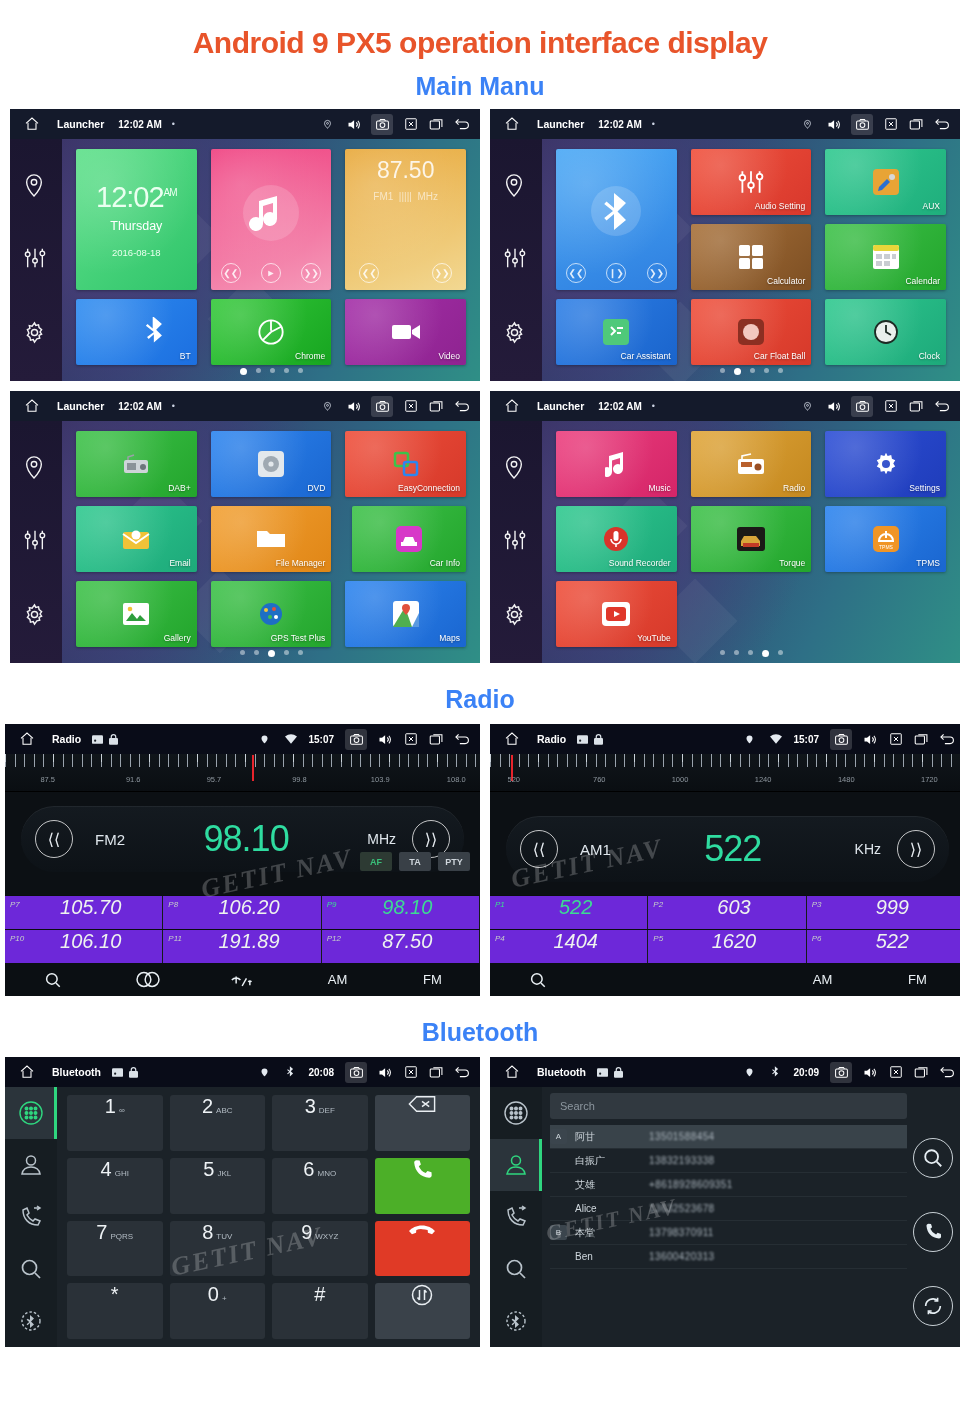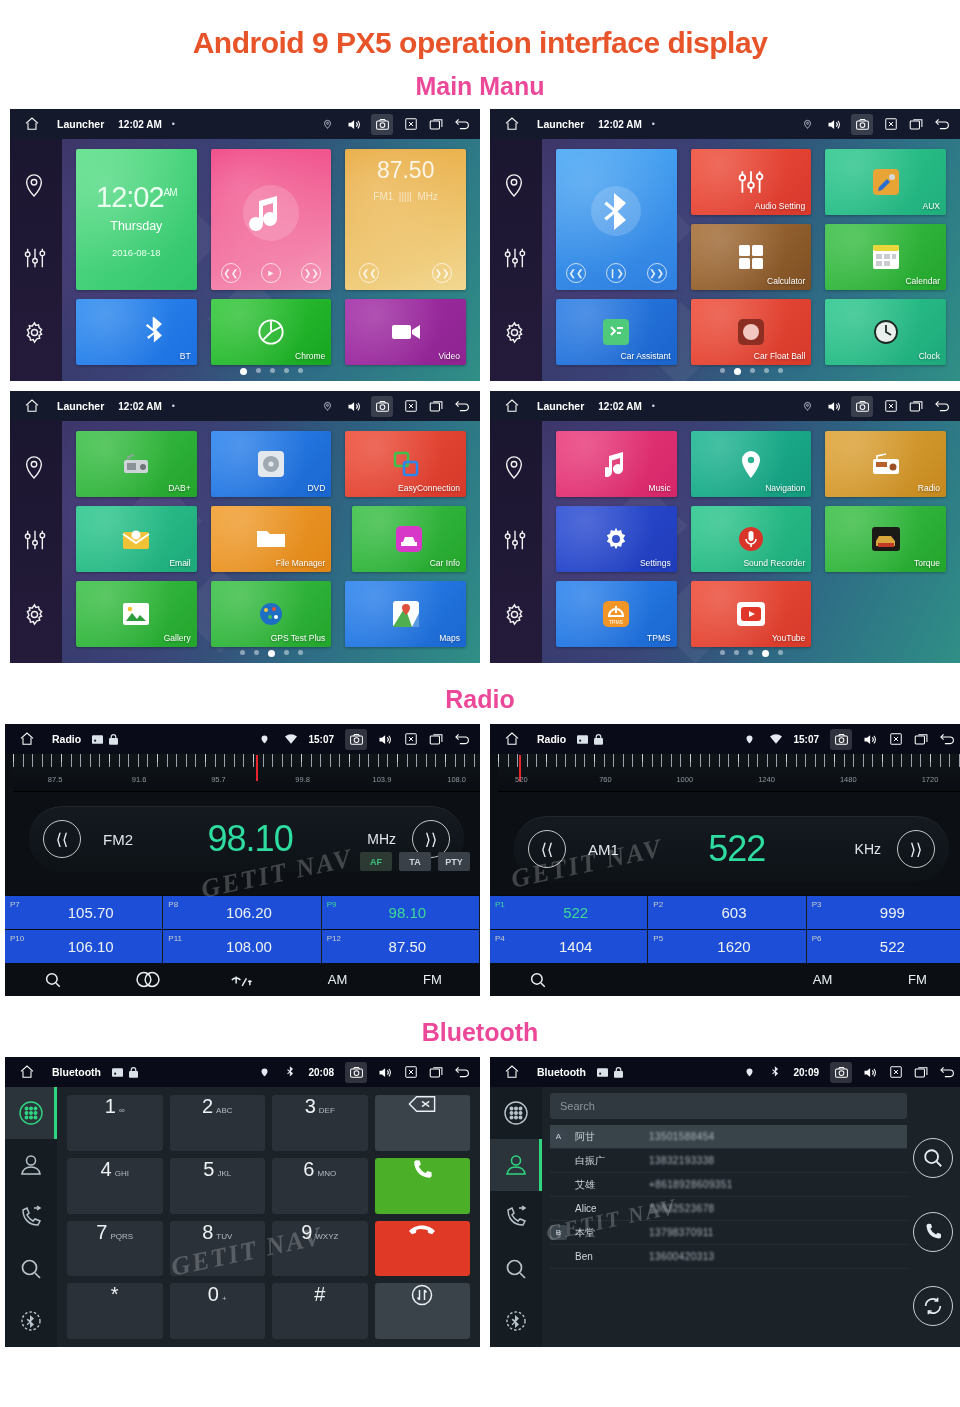--- a/index.html
+++ b/index.html
@@ -17,21 +17,21 @@
     font-weight:bold;
     color:#e8542a;
     letter-spacing:-0.5px;
     padding-top:26px;
   }
   .main-title .num{ font-weight:bold; }
   .section-title{
     text-align:center;
     font-size:25px;
     font-weight:bold;
-    color:#ec4899;
+    color:#3b82f6;
     margin-top:12px;
   }
 
   
   .screens-row{ display:flex; gap:10px; padding:0 10px; }
   .screen{
     position:relative;
     width:470px; height:272px;
     background:#11151f;
     overflow:hidden;
@@ -128,21 +128,21 @@
   .freq-sub{ position:absolute;top:42px;left:0;right:0;text-align:center;
     font-size:10px;color:rgba(255,255,255,.6);z-index:2;}
   .pager{
     position:absolute; bottom:6px; left:52px; right:0;
     display:flex; justify-content:center; gap:9px; z-index:4;
   }
   .pager i{ width:5px;height:5px;border-radius:50%;background:rgba(255,255,255,.45); display:block;}
   .pager i.on{ background:#fff; width:7px;height:7px;}
 
   
-  .radio-body{ position:absolute; top:30px;left:0;right:0;bottom:0; background:#0c1014;padding-left:8px;}
+  .radio-body{ position:absolute; top:30px;left:0;right:0;bottom:0; background:#0c1014;}
   .scale{
     position:relative; height:38px; width:100%;
     background:linear-gradient(180deg,#10151a,#0a0e12);
     border-bottom:1px solid #000;
   }
   .ticks{ position:absolute;top:0;left:0;right:0;height:13px;
     background-image:repeating-linear-gradient(to right,#9aa3ad 0 1px, transparent 1px 9.6px);
   }
   .ticks2{ position:absolute;top:0;left:0;right:0;height:8px;
     background-image:repeating-linear-gradient(to right,#cbd3da 0 1px, transparent 1px 48px);
@@ -177,26 +177,26 @@
     width:32px;height:19px;border-radius:2px;
     background:#394047; color:#cfd6dc;
     font-size:9px; font-weight:bold;
     display:flex;align-items:center;justify-content:center;
   }
   .rds .rb.af{ background:#2d3a33; color:#39c07a; }
 
   .presets{ position:absolute; left:0; right:0; bottom:33px; }
   .preset-row{ display:flex; border-top:1px solid #0a0d10;}
   .preset{
-    flex:1; height:33px; background:#1d4ed8;
+    flex:1; height:33px; background:#6d28d9;
     border-right:1px solid #151c19;
-    display:flex; align-items:center; position:relative;
+    display:flex; align-items:flex-start; position:relative;font-style:italic;
   }
   .preset .pn{ position:absolute;left:5px;top:4px;font-size:8px;color:#c6cfc9;}
-  .preset .pv{ flex:1; text-align:center; font-size:15px;color:#eef3ef; padding-left:14px;}
+  .preset .pv{ flex:1; text-align:center; font-size:20px;color:#eef3ef; padding-left:14px;}
   .preset.active .pn,.preset.active .pv{ color:#3ddb93; }
 
   .rbar{
     position:absolute;left:0;right:0;bottom:0;height:33px;
     background:#0b0f13; display:flex; align-items:center;
   }
   .rbar .rc{ flex:1; display:flex;align-items:center;justify-content:center; color:#eaf0f4; font-size:13px;}
 
   
   .bt-body{ position:absolute; top:30px;left:0;right:0;bottom:0; background:#1b2228; display:flex;}
@@ -861,28 +861,20 @@
       </div>
       <div class="tiles">
         <div class="tile-grid">
           <div class="tile" style="background:linear-gradient(135deg,#ec3f7e,#d42568);">
             <span class="tic">
                 <svg width="22" height="26" viewBox="0 0 22 26" fill="#fff">
                   <path d="M18 1v17a5 5 0 11-3-4.6V7l-8 2.4V21a5 5 0 11-3-4.6V5l14-4z"></path>
                 </svg>
               </span>
             <span class="label">Music</span>
-          </div>
-          <div class="tile" style="background:linear-gradient(135deg,#20b894,#139a7c);">
-            <span class="tic">
-                <svg width="22" height="27" viewBox="0 0 22 27" fill="#fff">
-                  <path d="M11 0a9 9 0 00-9 9c0 7 9 18 9 18s9-11 9-18a9 9 0 00-9-9zm0 12.2A3.2 3.2 0 1111 5.8a3.2 3.2 0 010 6.4z"></path>
-                </svg>
-              </span>
-            <span class="label">Navigation</span>
           </div>
           <div class="tile" style="background:linear-gradient(135deg,#e0a63a,#c4881f);">
             <span class="tic">
                 <svg width="28" height="22" viewBox="0 0 28 22">
                   <rect x="1" y="6" width="26" height="15" rx="2" fill="#fff"></rect>
                   <rect x="4" y="9" width="11" height="5" fill="#b8602c"></rect>
                   <circle cx="21" cy="14" r="3.5" fill="#9a4f24"></circle>
                   <path d="M5 6V3l9-2" stroke="#fff" stroke-width="1.6" fill="none"></path>
                 </svg>
               </span>
@@ -1065,21 +1057,21 @@
               <span class="pv">98.10</span>
             </div>
         </div>
         <div class="preset-row">
           <div class="preset">
               <span class="pn">P10</span>
               <span class="pv">106.10</span>
             </div>
           <div class="preset">
               <span class="pn">P11</span>
-              <span class="pv">108.00</span>
+              <span class="pv">191.89</span>
             </div>
           <div class="preset">
               <span class="pn">P12</span>
               <span class="pv">87.50</span>
             </div>
         </div>
       </div>
       <div class="rbar">
         <span class="rc">
             <svg width="18" height="18" viewBox="0 0 24 24" fill="none" stroke="#eaf0f4" stroke-width="2">

